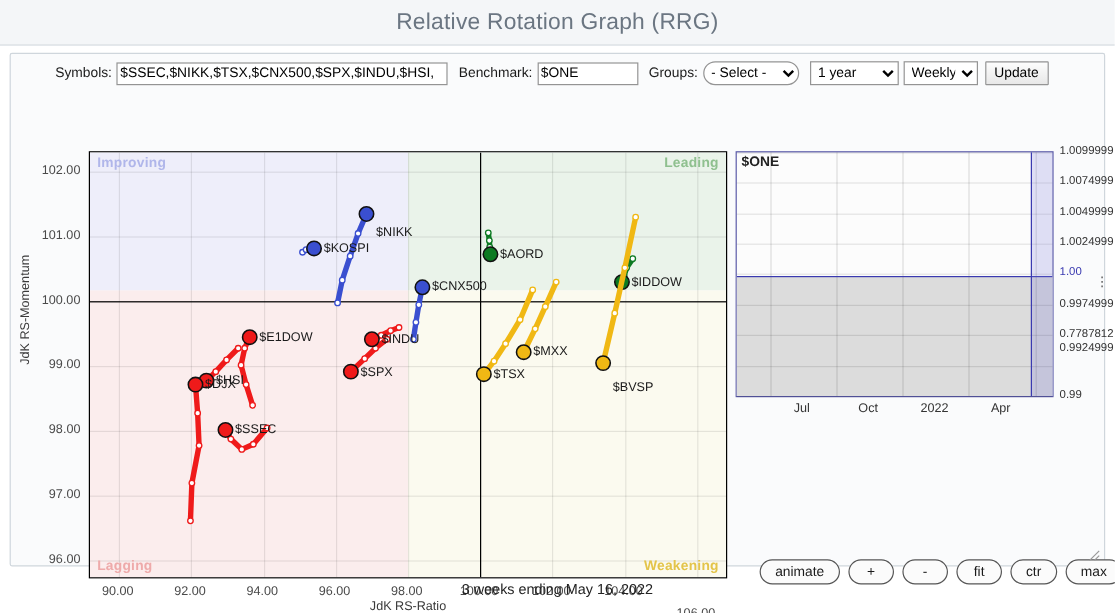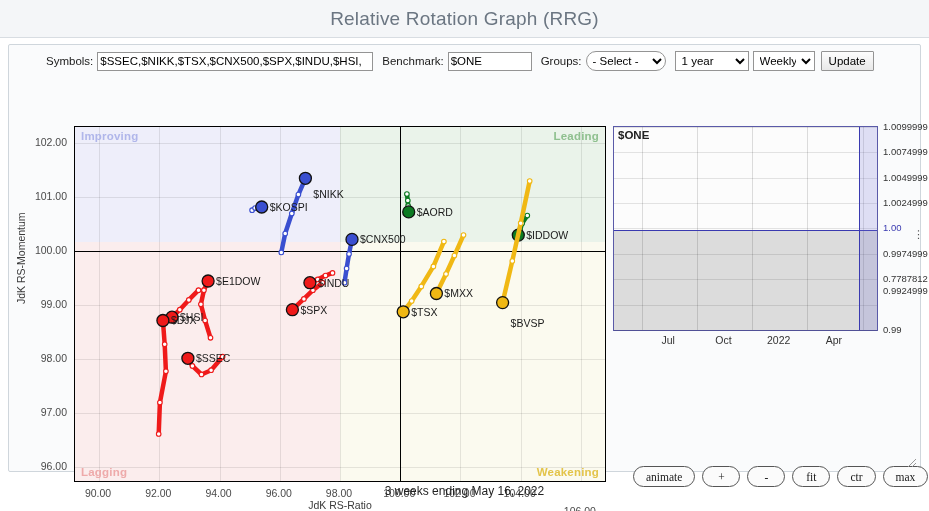--- a/index.html
+++ b/index.html
@@ -167,21 +167,21 @@
     border-radius: 50%; background: #fff; border: 1.5px solid #555;
   }
   .tail-value { margin-left: 12px; font-size: 11.5px; color: #1a1a1a; }
 
   .btn-row {
     position: absolute; left: 624px; top: 421px; display: flex; gap: 7px;
   }
   .pill {
     height: 21px; min-width: 38px; padding: 0 12px;
     border: 1px solid #555; border-radius: 11px; background: #fbfbfb;
-    font-size: 11.5px; font-family: Liberation Serif, serif; color: #1a1a1a;
+    font-size: 11.5px; font-family: Liberation Sans, sans-serif; color: #1a1a1a;
     cursor: pointer; display: flex; align-items: center; justify-content: center;
   }
   #btn-animate { min-width: 62px; }
 
   
   .resize-handle {
     position: absolute; right: 3px; bottom: 3px; width: 12px; height: 12px;
   }
 
   

